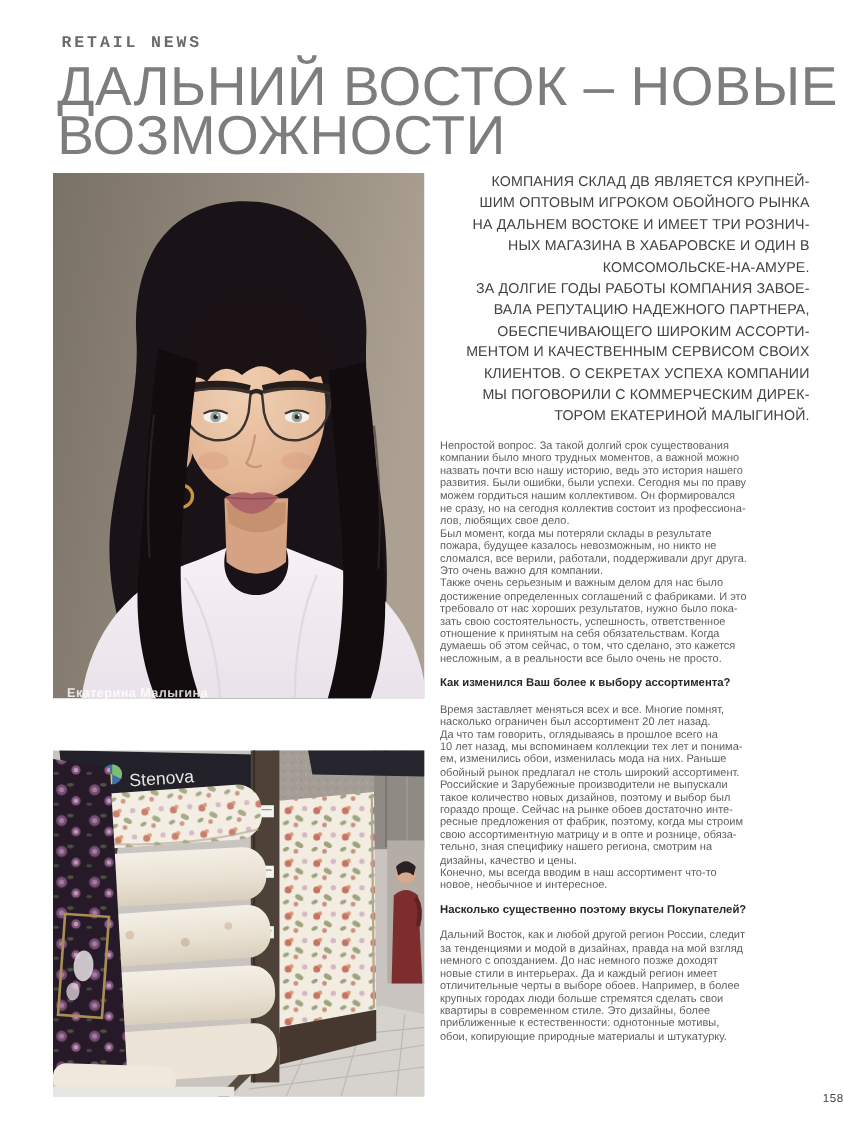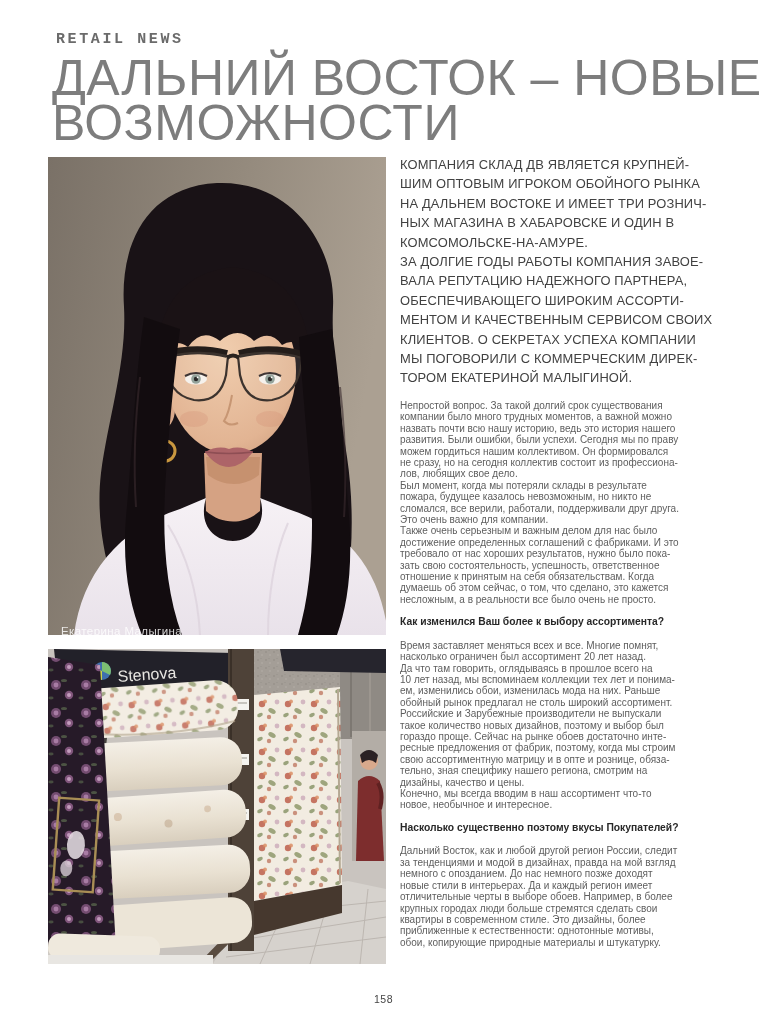--- a/index.html
+++ b/index.html
@@ -2,30 +2,30 @@
 <html><head>
 <meta charset="utf-8">
 <style>
   html,body{margin:0;padding:0;background:#ffffff;}
   body{width:767px;height:1036px;overflow:hidden;font-family:"Liberation Sans",sans-serif;}
   .page{position:relative;width:767px;height:1036px;background:#fff;}
   .kicker{position:absolute;left:56px;top:31px;font-size:15px;font-weight:600;letter-spacing:2.6px;color:#6b6b6b;font-family:Liberation Mono, monospace;}
   .title{position:absolute;left:52px;top:56px;margin:0;font-size:50px;line-height:45px;font-weight:400;color:#7d7d7d;letter-spacing:.5px;white-space:pre-line;}
   .left-col{position:absolute;left:48px;top:157px;width:338px;}
   figure{margin:0;padding:0;position:relative;}
-  .portrait{width:338px;height:492px;margin-bottom:0;overflow:hidden;}
+  .portrait{width:338px;height:492px;margin-bottom:33px;overflow:hidden;font-weight:bold;}
   .store{width:338px;height:315px;overflow:hidden;}
   .portrait svg,.store svg{display:block;}
   .photo-caption{position:absolute;left:13px;bottom:12px;font-size:11.5px;color:rgba(255,255,255,.82);letter-spacing:.4px;}
   .right-col{position:absolute;left:400px;top:155px;width:336px;}
-  .intro{margin:0 0 12px 0;font-size:12.9px;line-height:19.4px;letter-spacing:.15px;color:#414141;white-space:pre-line;}
+  .intro{margin:0 0 12px 0;font-size:12.9px;line-height:19.4px;letter-spacing:.15px;color:#414141;white-space:pre-line;text-align:right;}
   .qa h3{margin:0 0 2px 0;font-size:10.3px;line-height:11.6px;font-weight:700;color:#282828;white-space:pre-line;}
   .qa p{margin:12px 0 11px 0;font-size:10px;line-height:11.4px;color:#5e5e5e;white-space:pre-line;}
   .qa section:last-child p{margin-bottom:0;}
-  .page-number{position:absolute;left:0;right:0;top:993px;text-align:center;font-size:10.5px;color:#454545;letter-spacing:.5px;}
+  .page-number{position:absolute;left:0;right:0;top:993px;text-align:right;font-size:10.5px;color:#454545;letter-spacing:.5px;}
 </style>
 </head>
 <body>
 
 <div class="page">
 
   <div class="kicker">RETAIL NEWS</div>
   <h1 class="title">ДАЛЬНИЙ ВОСТОК – НОВЫЕ
 ВОЗМОЖНОСТИ</h1>
 

